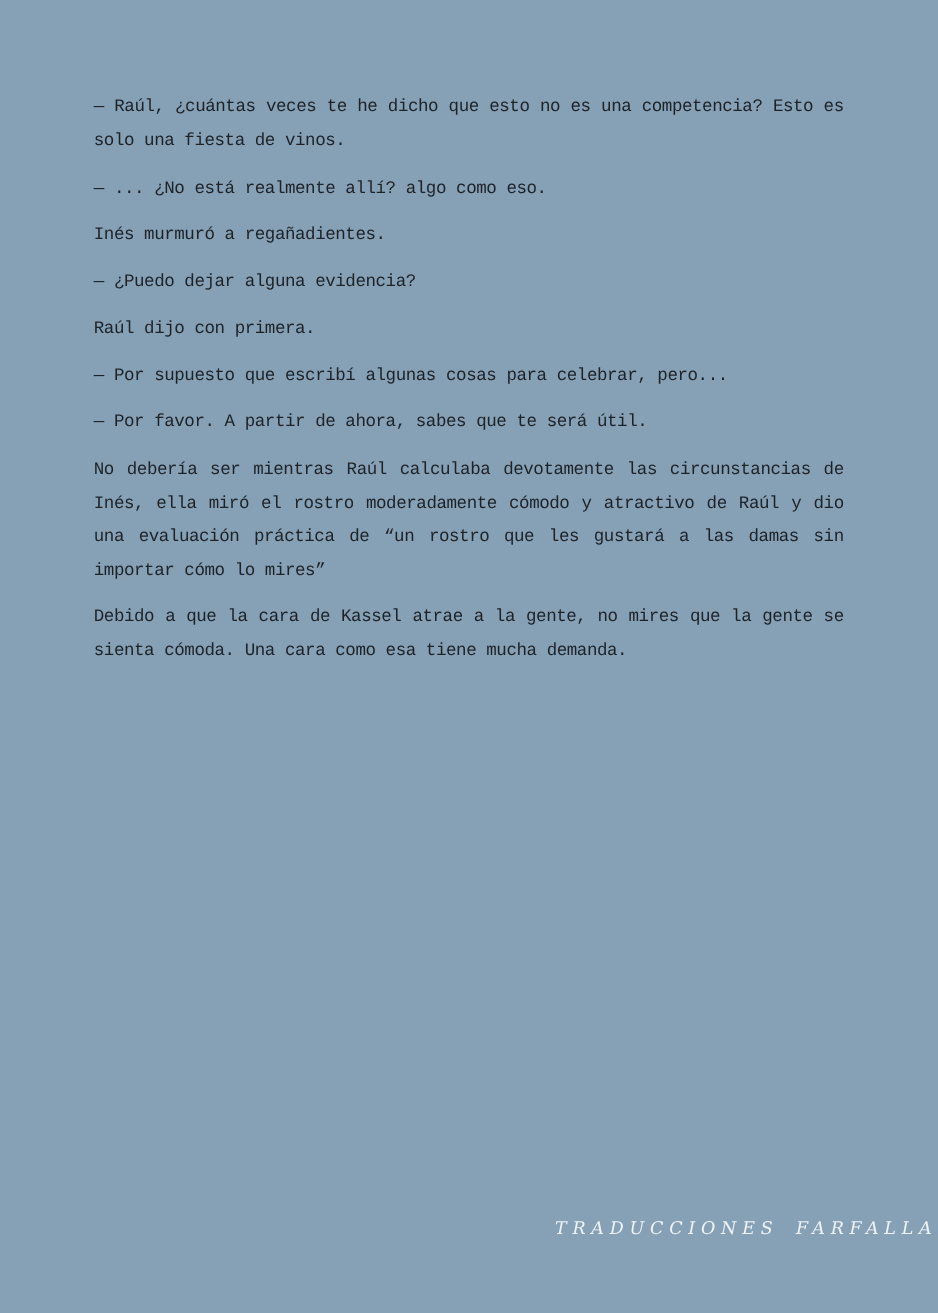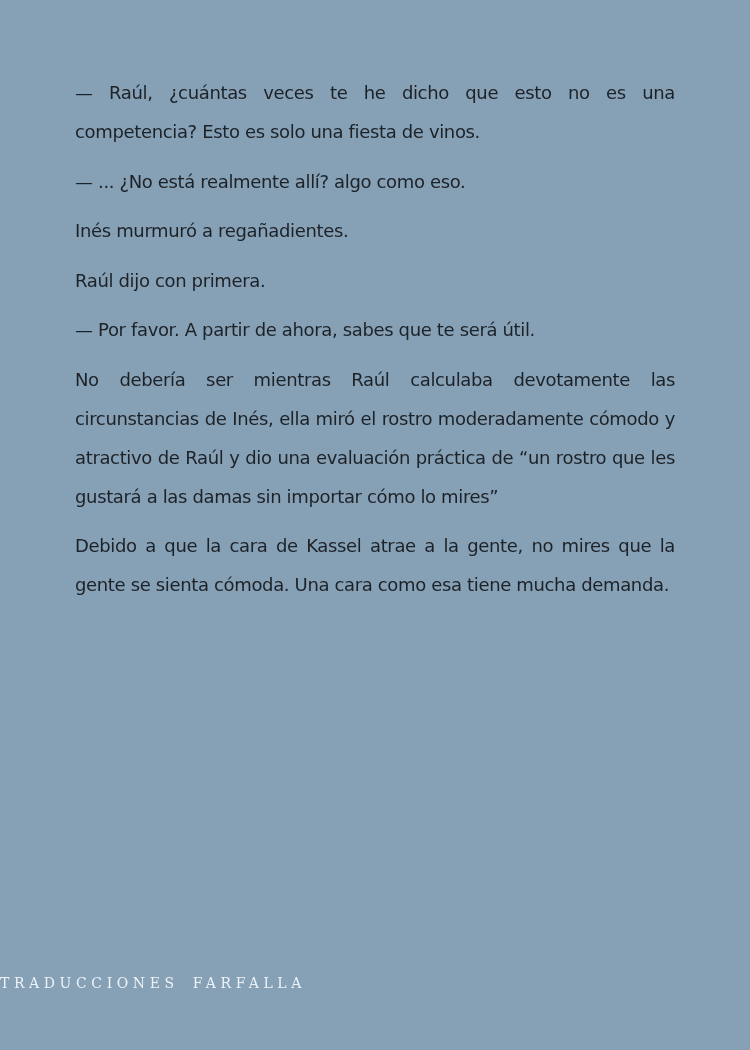--- a/index.html
+++ b/index.html
@@ -10,46 +10,50 @@
     overflow: hidden;
     font-family: "DejaVu Sans", sans-serif;
     color: #1d2227;
   }
   .page-body {
     position: absolute;
     left: 75px; top: 73px;
     width: 600px;
   }
   .para {
-    font-size: 18px;
-    line-height: 39px;
+    font-size: 14px;
+    line-height: 27px;
     margin: 0 0 10.5px 0;
     text-align: justify;
     letter-spacing: -0.35px;
     word-spacing: 0px;
+    font-family: Liberation Mono, monospace;
   }
   .footer {
     position: absolute;
     left: 0; right: 0; top: 975px;
-    text-align: left;
+    text-align: right;
     font-family: "DejaVu Serif", serif;
     font-size: 14px;
     letter-spacing: 4.6px;
     color: #eef3f7;
+    font-style: italic;
   }
   .footer span + span { margin-left: 14px; }
 </style>
 </head>
 <body>
 
 <div class="page-body">
   <p class="para">— Raúl, ¿cuántas veces te he dicho que esto no es una competencia? Esto es solo una fiesta de vinos.</p>
   <p class="para">— ... ¿No está realmente allí? algo como eso.</p>
   <p class="para">Inés murmuró a regañadientes.</p>
+  <p class="para">— ¿Puedo dejar alguna evidencia?</p>
   <p class="para">Raúl dijo con primera.</p>
+  <p class="para">— Por supuesto que escribí algunas cosas para celebrar, pero...</p>
   <p class="para">— Por favor. A partir de ahora, sabes que te será útil.</p>
   <p class="para">No debería ser mientras Raúl calculaba devotamente las circunstancias de Inés, ella miró el rostro moderadamente cómodo y atractivo de Raúl y dio una evaluación práctica de “un rostro que les gustará a las damas sin importar cómo lo mires”</p>
   <p class="para">Debido a que la cara de Kassel atrae a la gente, no mires que la gente se sienta cómoda. Una cara como esa tiene mucha demanda.</p>
 </div>
 
 <div class="footer">
   <span>TRADUCCIONES</span><span>FARFALLA</span>
 </div>
 
 </body></html>

